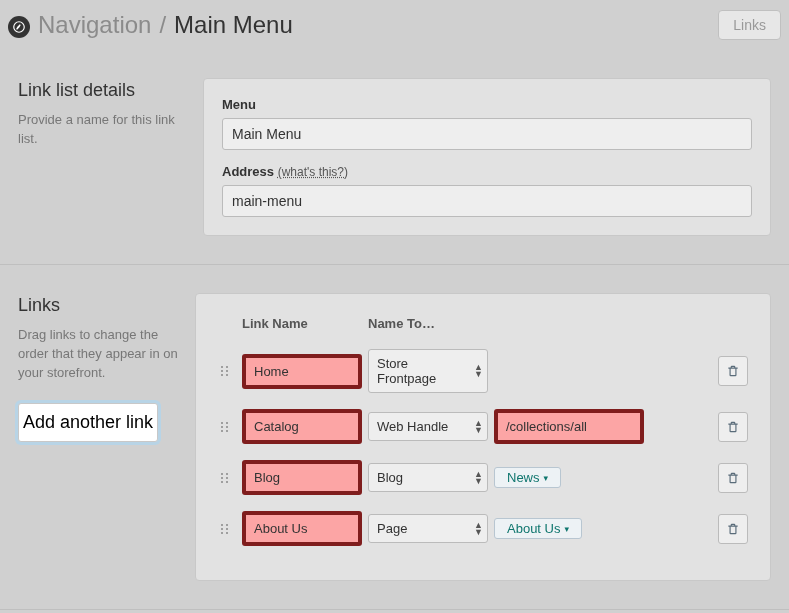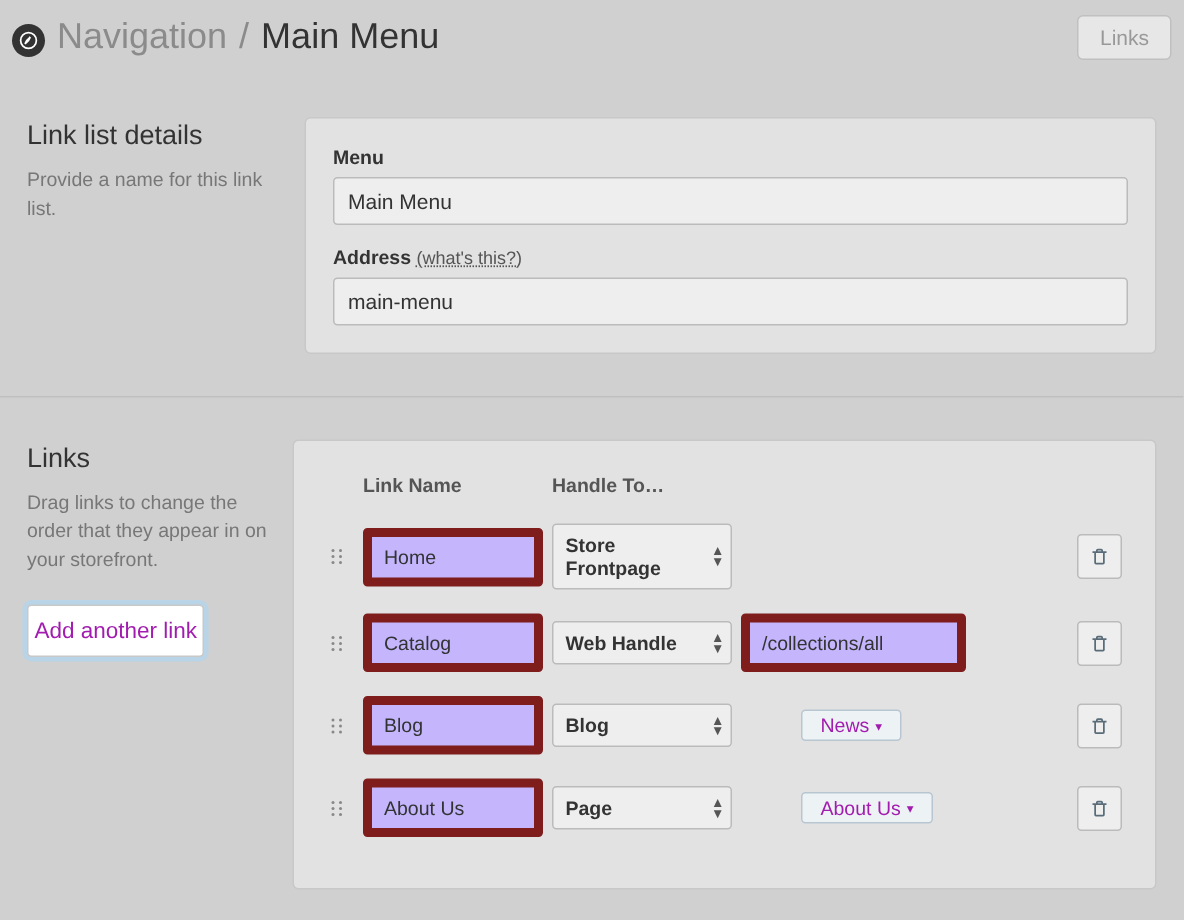--- a/index.html
+++ b/index.html
@@ -142,30 +142,29 @@
     display:flex; gap:3px; justify-content:center;
   }
   .drag-handle .dot{
     width:2px;height:2px;background:#888;border-radius:50%;
   }
 
   .small-input{
     width:100%;
     padding:6px 8px;
     font-size:13px;
-    border:6px solid #7f1d1d;
-    border-radius:3px;
-    background:#c4b5fd;
+    border:4px solid #7f1d1d;
+    border-radius:3px;
+    background:#fca5a5;
     color:#333;
   }
 
   .select-wrap{
     position:relative;
     width:100%;
-    font-weight:bold;
   }
   .select{
     width:100%;
     padding:6px 20px 6px 8px;
     font-size:13px;
     border:1px solid #bbb;
     border-radius:3px;
     background:#eeeeee;
     color:#333;
     appearance:none;
@@ -181,23 +180,22 @@
 
   .detail-btn{
     display:inline-flex;
     align-items:center;
     gap:4px;
     padding:2px 12px;
     font-size:13px;
     border:1px solid #b8c6d1;
     border-radius:3px;
     background:#edf2f5;
-    color:#a21caf;
-    cursor:pointer;
-    margin-left:40px;
+    color:#0f766e;
+    cursor:pointer;
   }
   .detail-btn .caret{
     font-size:9px;
   }
 
   .del-btn{
     width:30px;height:30px;
     display:flex;align-items:center;justify-content:center;
     border:1px solid #bbb;
     border-radius:3px;
@@ -208,22 +206,22 @@
   .del-btn svg{width:14px;height:14px;}
 
   .add-link-btn{
     display:inline-block;
     margin-top:20px;
     padding:8px 4px;
     background:#fff;
     border:1px solid #c8c8c8;
     border-radius:3px;
     box-shadow:0 0 0 3px #b8d4e6;
-    color:#a21caf;
-    font-size:15px;
+    color:#000000;
+    font-size:18px;
     cursor:pointer;
   }
 
   .footer{
     padding:16px 18px;
     display:flex;
     justify-content:flex-end;
     background:#d0d0d0;
   }
 </style>
@@ -268,21 +266,21 @@
 <div class="section" style="border-bottom:1px solid #bfbfbf;gap:12px;">
   <div class="side">
     <h2>Links</h2>
     <p>Drag links to change the order that they appear in on your storefront.</p>
     <button class="add-link-btn">Add another link</button>
   </div>
   <div class="panel links-panel">
     <div class="links-header">
       <div class="col-drag"></div>
       <div class="col-name">Link Name</div>
-      <div class="col-linksto">Handle To…</div>
+      <div class="col-linksto">Name To…</div>
       <div class="col-detail"></div>
       <div class="col-spacer"></div>
       <div class="col-del"></div>
     </div>
     <div id="link-rows">
         <div class="link-row">
           <div class="col-drag">
             <div class="drag-handle">
               <div class="dotrow">
                 <div class="dot"></div>

